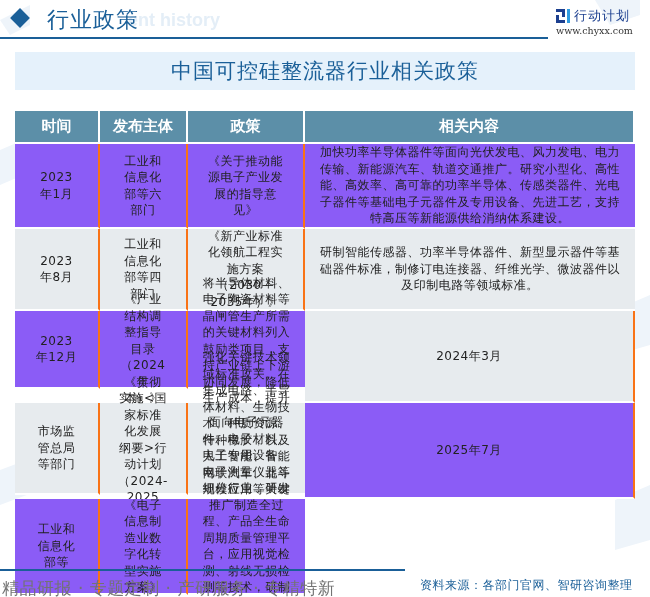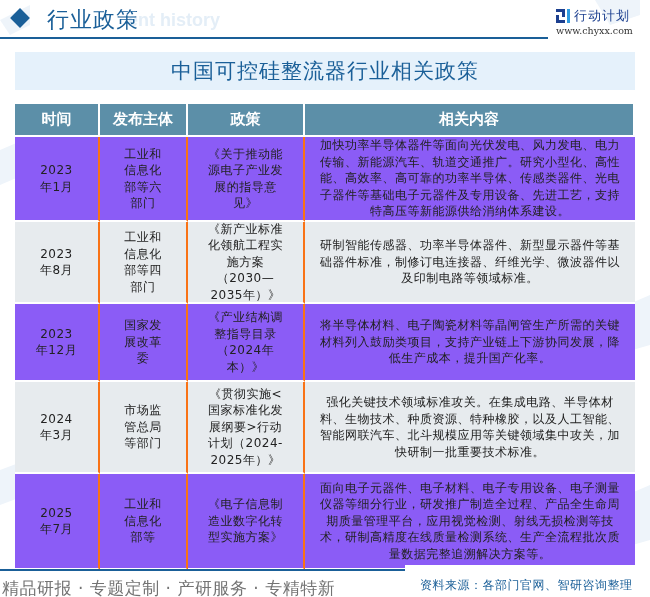--- a/index.html
+++ b/index.html
@@ -44,21 +44,21 @@
   }
 
   .table-wrap {
     position: absolute; left: 15px; top: 52px; width: 620px;
   }
   .table-title {
     height: 38px; background: #e5f1fb; text-align: center; line-height: 38px;
     font-size: 21px; color: #1a5f98; letter-spacing: 1px;
     font-family: "DejaVu Serif", "Liberation Serif", serif;
   }
-  .grid { margin-top: 14px; display: grid;
+  .grid { margin-top: 21px; display: grid;
     grid-template-columns: 85px 88px 117px 330px; }
   .hdr {
     background: #5c8fa8; color: #ffffff; font-size: 15px; font-weight: bold;
     height: 33px; display: flex; align-items: center; justify-content: center;
     border-right: 2px solid #ffffff; border-bottom: 2px solid #ffffff;
   }
   .hdr:last-child { border-right: none; }
   .cell {
     font-size: 12px; color: #222; line-height: 16.5px; text-align: center;
     display: flex; align-items: center; justify-content: center; padding: 0 20px;
@@ -127,21 +127,20 @@
     <div class="cell c2 row-odd" style="height:85px">工业和信息化部等六部门</div>
     <div class="cell c3 row-odd" style="height:85px">《关于推动能源电子产业发展的指导意见》</div>
     <div class="cell c4 row-odd" style="height:85px">加快功率半导体器件等面向光伏发电、风力发电、电力传输、新能源汽车、轨道交通推广。研究小型化、高性能、高效率、高可靠的功率半导体、传感类器件、光电子器件等基础电子元器件及专用设备、先进工艺，支持特高压等新能源供给消纳体系建设。</div>
 
     <div class="cell c1 row-even" style="height:82px">2023年8月</div>
     <div class="cell c2 row-even" style="height:82px">工业和信息化部等四部门</div>
     <div class="cell c3 row-even" style="height:82px">《新产业标准化领航工程实施方案（2030—2035年）》</div>
     <div class="cell c4 row-even" style="height:82px">研制智能传感器、功率半导体器件、新型显示器件等基础器件标准，制修订电连接器、纤维光学、微波器件以及印制电路等领域标准。</div>
 
     <div class="cell c1 row-odd" style="height:78px">2023年12月</div>
-    <div class="cell c2 row-odd" style="height:78px">国家发展改革委</div>
     <div class="cell c3 row-odd" style="height:78px">《产业结构调整指导目录（2024年本）》</div>
     <div class="cell c4 row-odd" style="height:78px">将半导体材料、电子陶瓷材料等晶闸管生产所需的关键材料列入鼓励类项目，支持产业链上下游协同发展，降低生产成本，提升国产化率。</div>
 
     <div class="cell c1 row-even" style="height:92px">2024年3月</div>
     <div class="cell c2 row-even" style="height:92px">市场监管总局等部门</div>
     <div class="cell c3 row-even" style="height:92px">《贯彻实施&lt;国家标准化发展纲要&gt;行动计划（2024-2025年）》</div>
     <div class="cell c4 row-even" style="height:92px">强化关键技术领域标准攻关。在集成电路、半导体材料、生物技术、种质资源、特种橡胶，以及人工智能、智能网联汽车、北斗规模应用等关键领域集中攻关，加快研制一批重要技术标准。</div>
 
     <div class="cell c1 row-odd" style="height:96px">2025年7月</div>
     <div class="cell c2 row-odd" style="height:96px">工业和信息化部等</div>

